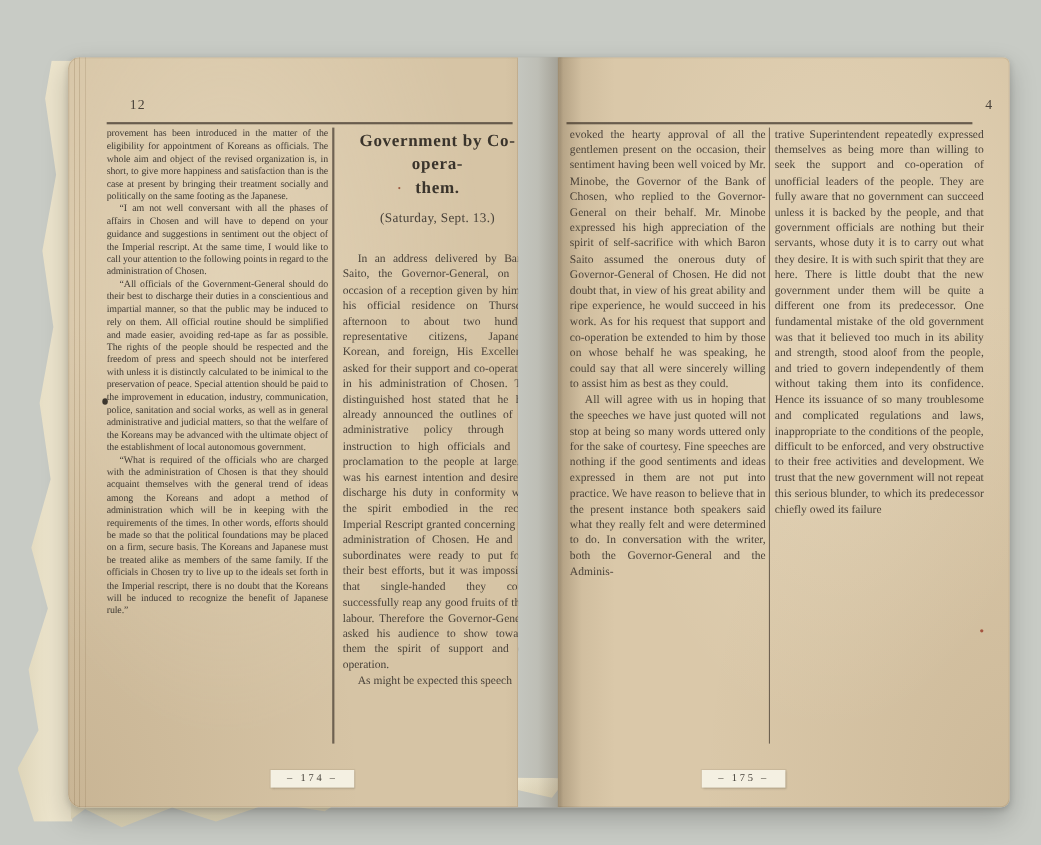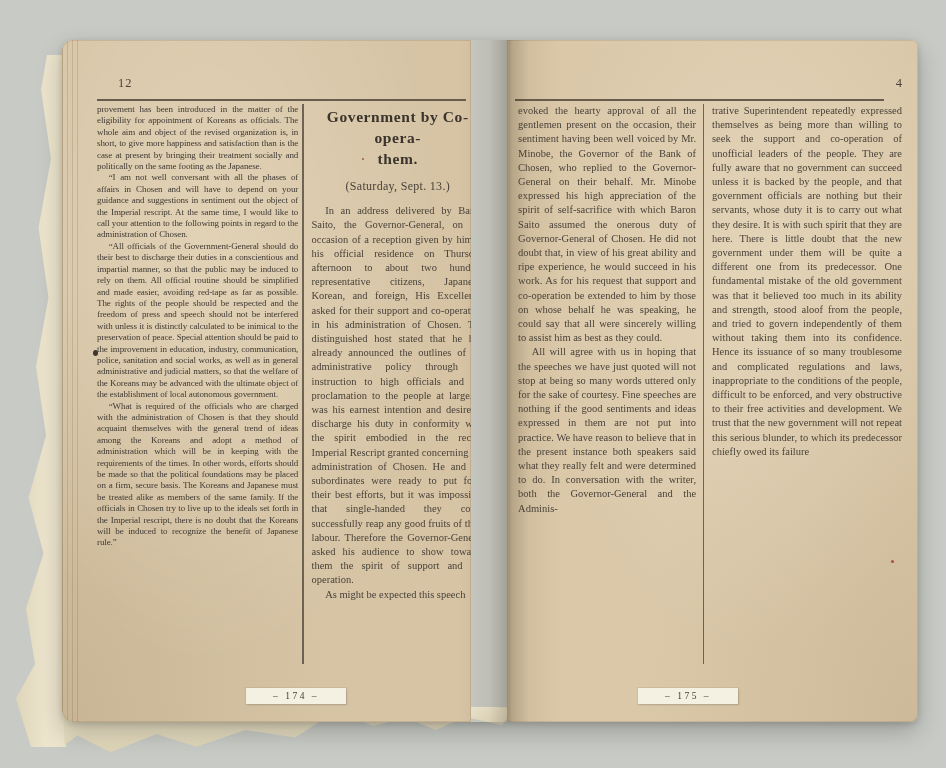--- a/index.html
+++ b/index.html
@@ -19,21 +19,21 @@
     clip-path:polygon(62% 0,100% 0,100% 100%,30% 100%,0 93%,38% 88%,20% 80%,55% 72%,25% 64%,60% 55%,40% 45%,65% 35%,45% 25%,70% 15%,50% 5%);
     background:linear-gradient(90deg,#ded5b9,#ece4cc 60%);}
   .sheet-bottom1{left:64px;top:704px;width:330px;height:48px;transform:rotate(-1deg);
     clip-path:polygon(0 0,100% 0,96% 38%,78% 38%,70% 72%,55% 55%,40% 88%,28% 60%,14% 96%,4% 60%,0 80%);
     background:linear-gradient(180deg,#eee7cf,#ddd3b4);}
   .sheet-bottom2{left:350px;top:706px;width:165px;height:30px;transform:rotate(1deg);
     clip-path:polygon(0 0,100% 0,92% 60%,70% 35%,52% 80%,34% 40%,14% 70%,2% 45%);
     background:linear-gradient(180deg,#efe8d1,#dfd5b7);}
 
   
-  .book{position:absolute;left:62px;top:40px;width:856px;height:682px;display:flex;z-index:2;
+  .book{position:absolute;left:62px;top:52px;width:856px;height:682px;display:flex;z-index:2;
     box-shadow:0 10px 24px rgba(0,0,0,.22),0 2px 6px rgba(0,0,0,.15);border-radius:10px 6px 8px 12px;gap:36px;}
   .page{position:relative;height:100%;overflow:hidden;}
   .page-left{width:427px;border-radius:10px 0 0 12px;background:var(--paper-left);
     background-image:radial-gradient(ellipse at 35% 30%,rgba(255,246,226,.28),rgba(255,246,226,0) 62%),radial-gradient(ellipse at 0% 100%,rgba(120,90,50,.14),rgba(120,90,50,0) 46%);
     box-shadow:inset 0 0 0 1px rgba(120,95,60,.18);}
   .page-right{width:429px;border-radius:0 6px 8px 0;background:var(--paper-right);
     background-image:radial-gradient(ellipse at 60% 35%,rgba(255,246,226,.26),rgba(255,246,226,0) 60%),radial-gradient(ellipse at 100% 100%,rgba(120,90,50,.13),rgba(120,90,50,0) 48%);
     box-shadow:inset 0 0 0 1px rgba(120,95,60,.16);}
   .page-edges{position:absolute;left:0;top:0;bottom:0;width:16px;border-radius:10px 0 0 12px;
     background:repeating-linear-gradient(90deg,rgba(110,85,50,.20) 0 1px,rgba(110,85,50,0) 1px 5px);}
@@ -42,36 +42,36 @@
 
   
   .page-number{position:absolute;top:36px;font-size:12.5px;letter-spacing:1px;color:var(--ink);}
   .pn-left{left:56px;}
   .pn-right{right:15px;}
   .head-rule{position:absolute;top:59px;height:1.6px;background:var(--rule);opacity:.85;}
   .page-left .head-rule{left:35px;right:5px;}
   .page-right .head-rule{left:8px;right:34px;}
   .vrule{width:1.3px;height:560px;background:var(--rule);opacity:.8;flex:none;margin:0 0;}
 
-  .columns{position:absolute;top:64px;display:flex;justify-content:space-between;}
+  .columns{position:absolute;top:64px;display:flex;}
   .page-left .columns{left:35px;width:387px;}
   .page-right .columns{left:11px;width:384px;}
   .col{color:var(--ink);text-align:justify;}
   .col p{margin:0;text-indent:1.3em;}
   .col p.flush{text-indent:0;}
 
   .col-small{width:203px;margin-right:4px;font-size:9px;line-height:11.4px;color:var(--ink-small);letter-spacing:-.1px;}
   .page-left .col-article{width:174px;margin-left:8px;font-size:10.5px;line-height:14.2px;}
   .page-right .col-a{width:178px;margin-right:3px;font-size:10.5px;line-height:14.2px;}
   .page-right .col-b{width:190px;margin-left:4px;font-size:10.5px;line-height:14.2px;}
 
   .article-title{font-size:15.5px;line-height:21px;font-weight:700;text-align:center;letter-spacing:.6px;color:#3a342c;margin-top:2px;}
-  .dateline{font-size:12px;text-align:center;margin:10px 0 11px;color:var(--ink);letter-spacing:.3px;}
+  .dateline{font-size:12px;text-align:center;margin:10px 0 24px;color:var(--ink);letter-spacing:.3px;}
 
-  .page-label{position:absolute;top:648px;width:100px;height:16px;background:var(--label-bg);
+  .page-label{position:absolute;top:648px;width:76px;height:16px;background:var(--label-bg);
     display:flex;align-items:center;justify-content:center;font-size:9.5px;letter-spacing:2.5px;
     color:var(--label-ink);box-shadow:0 0 0 1px rgba(0,0,0,.05),1px 1px 2px rgba(0,0,0,.14);}
   .page-left .page-label{left:184px;}
   .page-right .page-label{left:131px;}
 
   .speck{position:absolute;border-radius:50%;}
   .speck-ink{left:31px;top:310px;width:5px;height:6px;background:#3c362e;}
   .speck-red{left:384px;top:520px;width:3px;height:3px;background:#a5543f;}
   .speck-red2{left:300px;top:118px;width:2px;height:2px;background:#9c5a42;}
 </style>

